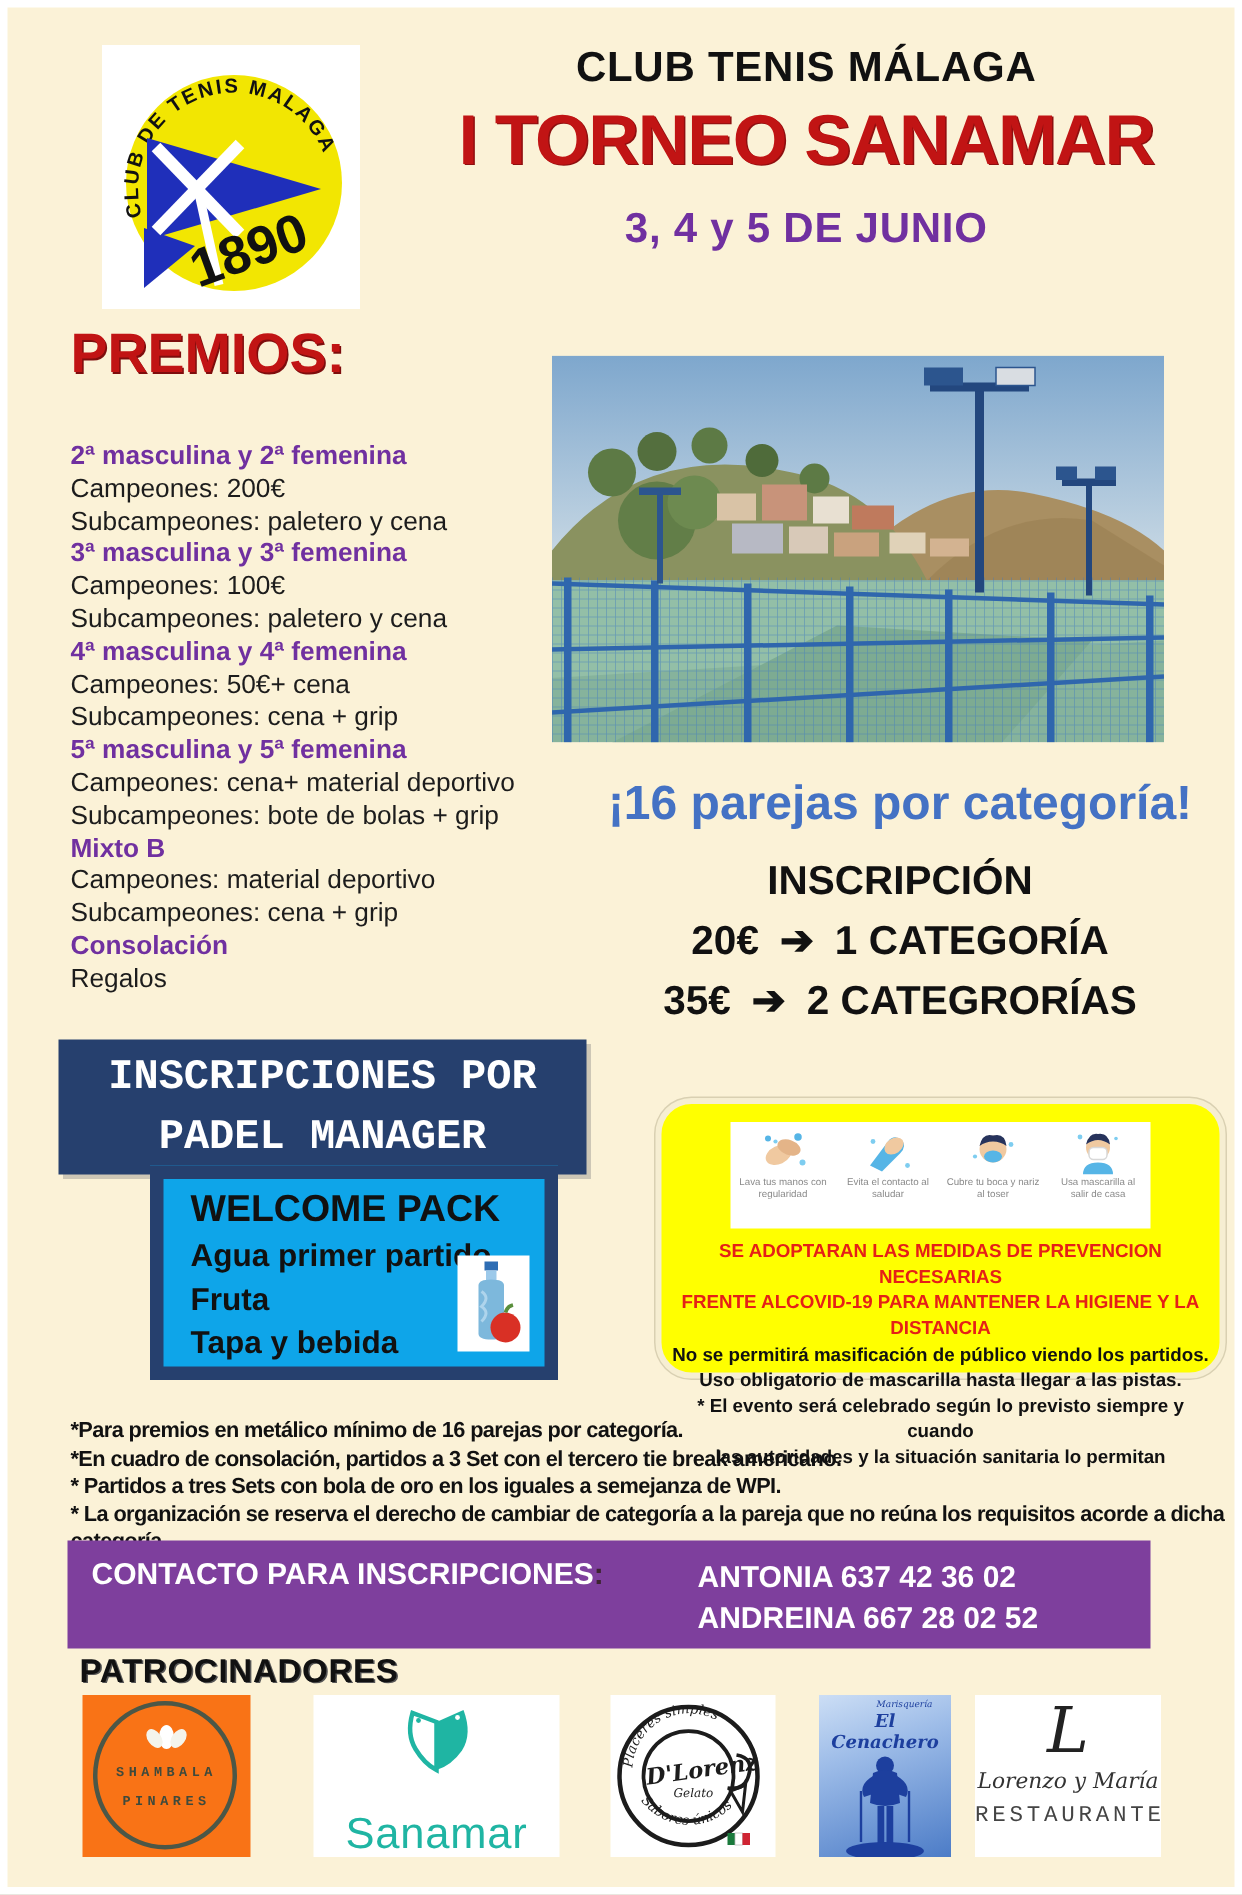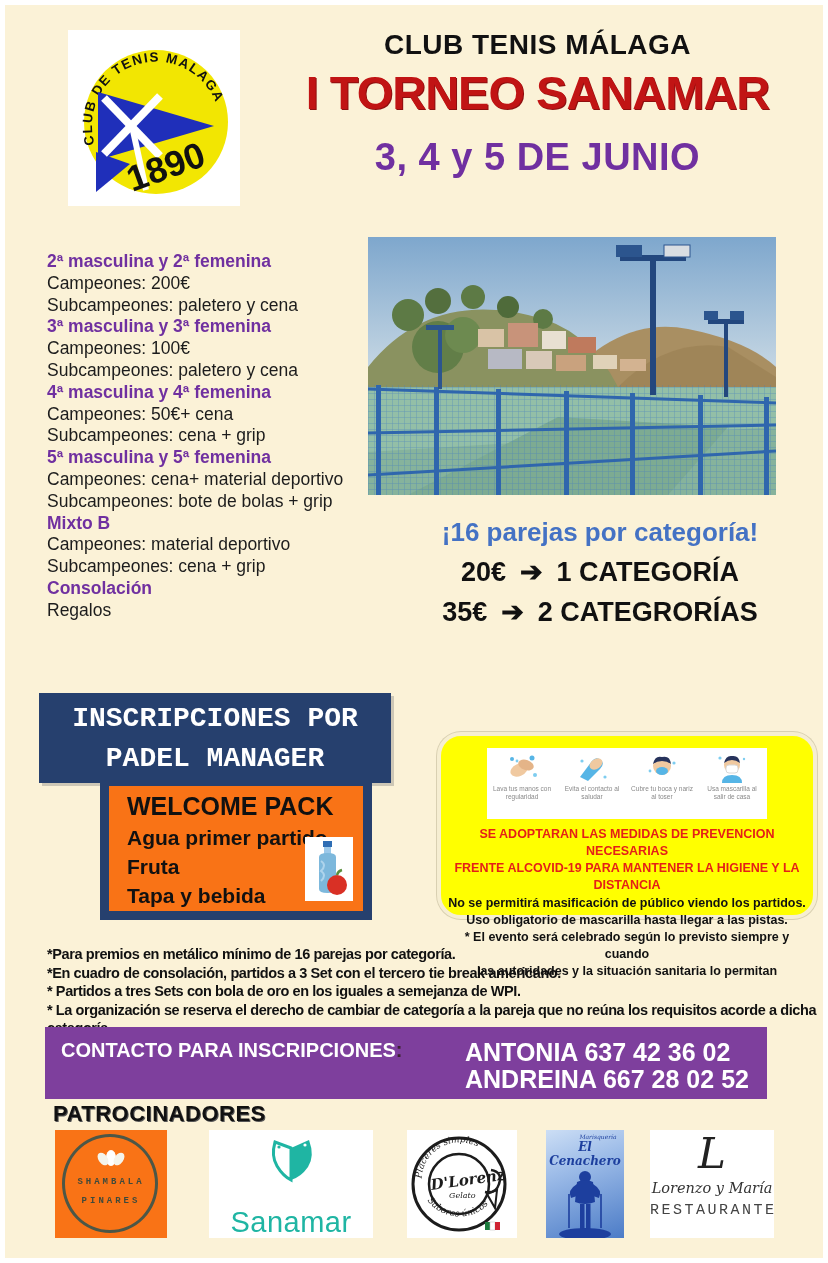--- a/index.html
+++ b/index.html
@@ -8,43 +8,43 @@
     background:#fbf2d7;border:5px solid #fff;outline:1px solid #c6c6c6;
     box-sizing:border-box;overflow:hidden;
     font-family:"Liberation Sans",sans-serif;
   }
   
   .logo{position:absolute;left:63px;top:25px;width:172px;height:176px;background:#fff;}
   .header-text{position:absolute;left:255px;top:24px;width:555px;text-align:center;}
   .club-name{font-size:28px;font-weight:bold;color:#111;letter-spacing:0.5px;}
   .main-title{font-size:47px;font-weight:900;color:#c11414;letter-spacing:-1px;margin-top:4px;
               text-shadow:1px 1px 0 #8e0f0f;}
-  .dates{font-size:38px;font-weight:bold;color:#7030a0;margin-top:16px;letter-spacing:0.5px;}
+  .dates{font-size:28px;font-weight:bold;color:#7030a0;margin-top:16px;letter-spacing:0.5px;}
   
   .premios{position:absolute;left:42px;top:210px;width:330px;}
   .premios-heading{font-size:37px;font-weight:900;color:#c11414;letter-spacing:0;
                    text-shadow:1px 1px 0 #7e0d0d;}
   .premios-list{margin-top:36px;font-size:17.5px;line-height:21.8px;color:#1c1c1c;}
   .premios-list .ph{color:#7030a0;font-weight:bold;}
   
   .photo{position:absolute;left:363px;top:232px;width:408px;height:258px;overflow:hidden;}
   
   .right-info{position:absolute;left:380px;top:512px;width:430px;text-align:center;}
-  .pairs{font-size:26px;font-weight:bold;color:#4472c4;}
+  .pairs{font-size:32px;font-weight:bold;color:#4472c4;}
   .ins-heading{font-size:27px;font-weight:bold;color:#111;margin-top:18px;}
   .opt{font-size:27px;font-weight:bold;color:#111;margin-top:8px;}
   .opt .arrow{margin:0 14px;}
   
   .pm-box{position:absolute;left:34px;top:688px;width:352px;height:90px;background:#26406e;
           color:#fff;text-align:center;font-family:"Liberation Mono","DejaVu Sans Mono",monospace;
           font-weight:bold;font-size:28px;line-height:40px;padding-top:6px;box-sizing:border-box;
           box-shadow:3px 3px 0 rgba(120,120,120,0.35);}
   
   .wp-box{position:absolute;left:95px;top:772px;width:272px;height:143px;border:9px solid #26406e;
-          background:#f97316;box-sizing:border-box;padding:6px 0 0 18px;}
+          background:#0ea5e9;box-sizing:border-box;padding:6px 0 0 18px;}
   .wp-title{font-size:25px;font-weight:900;color:#111;}
   .wp-item{font-size:21px;font-weight:bold;color:#111;margin-top:5px;}
   .wp-icon{position:absolute;right:10px;bottom:10px;width:48px;height:64px;background:#fff;}
   
   .covid-box{position:absolute;left:432px;top:727px;width:380px;height:187px;background:#ffff00;
              border:4px solid #f6eed2;border-radius:24px;box-sizing:border-box;
              box-shadow:0 0 0 1px #d9d0b2;}
   .covid-strip{margin:12px 46px 0 46px;background:#fff;height:66px;display:flex;
                justify-content:space-around;align-items:flex-start;padding-top:5px;}
   .covid-item{width:62px;text-align:center;}
@@ -54,37 +54,37 @@
                  font-weight:800;color:#e52017;}
   .covid-rules{margin-top:1px;text-align:center;font-size:12.5px;line-height:17px;
                font-weight:700;color:#111;}
   
   .notes{position:absolute;left:42px;top:940px;width:775px;font-size:14.5px;font-weight:bold;
          color:#111;line-height:18.5px;letter-spacing:-0.4px;}
   
   .contact-bar{position:absolute;left:40px;top:1022px;width:722px;height:72px;background:#7e3f9d;}
   .contact-label{position:absolute;left:16px;top:12px;font-size:20px;font-weight:bold;color:#fff;}
   .contact-label .colon{color:#3c2430;}
-  .phones{position:absolute;left:420px;top:12px;font-size:25px;font-weight:bold;color:#fff;
+  .phones{position:absolute;left:420px;top:12px;font-size:20px;font-weight:bold;color:#fff;
           line-height:27px;}
   
   .sponsors-title{position:absolute;left:48px;top:1096px;font-size:22px;font-weight:900;
                   color:#111;letter-spacing:0.5px;text-shadow:1px 1px 0 #555;}
   .sponsor{position:absolute;top:1125px;height:108px;background:#fff;box-sizing:border-box;}
   .sp-shambala{left:50px;width:112px;background:#f97316;text-align:center;}
   .sh-circle{position:absolute;left:7px;top:4px;width:96px;height:99px;border:3px solid #4c5747;
              border-radius:50%;box-sizing:border-box;}
   .sh-line{font-size:9px;letter-spacing:3px;color:#3f4a3c;font-weight:bold;
            font-family:"Liberation Mono","DejaVu Sans Mono",monospace;}
   .sh-l1{margin-top:47px;}
   .sh-l2{margin-top:9px;}
   .sp-sanamar{left:204px;width:164px;text-align:center;}
   .sanamar-word{font-size:29px;color:#1fb5a3;margin-top:12px;letter-spacing:0.5px;}
   .sp-dlorenz{left:402px;width:110px;}
-  .sp-cenachero{left:541px;width:78px;background:linear-gradient(160deg,#ccdef5 0%,#9dbce8 35%,#4c7cc7 100%);
+  .sp-cenachero{left:541px;width:88px;background:linear-gradient(160deg,#ccdef5 0%,#9dbce8 35%,#4c7cc7 100%);
                 text-align:center;overflow:hidden;}
   .cen-pre{font-size:6px;color:#1d3f9e;font-style:italic;margin-top:3px;margin-left:26px;
            font-family:"DejaVu Serif",serif;}
   .cen-name{font-size:12px;color:#1d3f9e;font-style:italic;font-weight:bold;
             font-family:"DejaVu Serif",serif;margin-top:0;}
   .sp-lorenzo{left:645px;width:124px;text-align:center;}
   .lz-initial{font-size:42px;font-style:italic;font-family:"DejaVu Serif",serif;color:#222;
               line-height:44px;margin-top:2px;}
   .lz-name{font-size:14.5px;font-style:italic;font-family:"DejaVu Serif",serif;color:#333;
            margin-top:4px;}
@@ -114,20 +114,21 @@
     </svg>
   </div>
 
   <div class="header-text">
     <div class="club-name">CLUB TENIS MÁLAGA</div>
     <div class="main-title">I TORNEO SANAMAR</div>
     <div class="dates">3, 4 y 5 DE JUNIO</div>
   </div>
 
   <div class="premios">
+    <div class="premios-heading">PREMIOS:</div>
     <div class="premios-list">
       <div class="ph">2ª masculina y 2ª femenina</div>
       <div class="pl">Campeones: 200€</div>
       <div class="pl">Subcampeones: paletero y cena</div>
       <div class="ph">3ª masculina y 3ª femenina</div>
       <div class="pl">Campeones: 100€</div>
       <div class="pl">Subcampeones: paletero y cena</div>
       <div class="ph">4ª masculina y 4ª femenina</div>
       <div class="pl">Campeones:  50€+ cena</div>
       <div class="pl">Subcampeones: cena + grip</div>
@@ -205,20 +206,21 @@
       <rect x="336" y="74" width="14" height="9" fill="#2c558e"></rect>
       <rect x="362" y="74" width="14" height="9" fill="#2c558e"></rect>
 
       <rect x="70" y="92" width="4" height="60" fill="#2c558e"></rect>
       <rect x="58" y="88" width="28" height="5" fill="#2c558e"></rect>
     </svg>
   </div>
 
   <div class="right-info">
     <div class="pairs">¡16 parejas por categoría!</div>
+    <div class="ins-heading">INSCRIPCIÓN</div>
     <div class="opt">
       <span>20€</span><span class="arrow">➔</span><span>1 CATEGORÍA</span>
     </div>
     <div class="opt">
       <span>35€</span><span class="arrow">➔</span><span>2 CATEGRORÍAS</span>
     </div>
   </div>
 
   <div class="pm-box">
     <div>INSCRIPCIONES POR</div>

